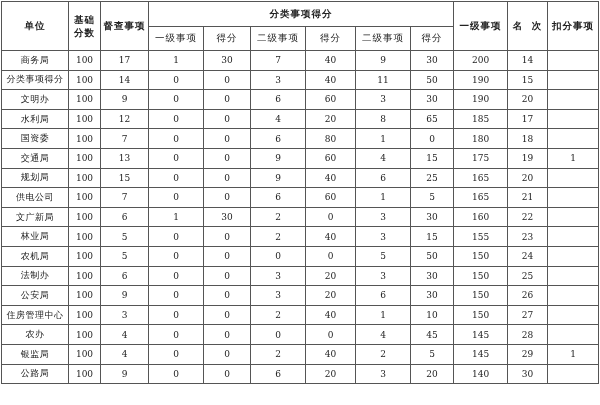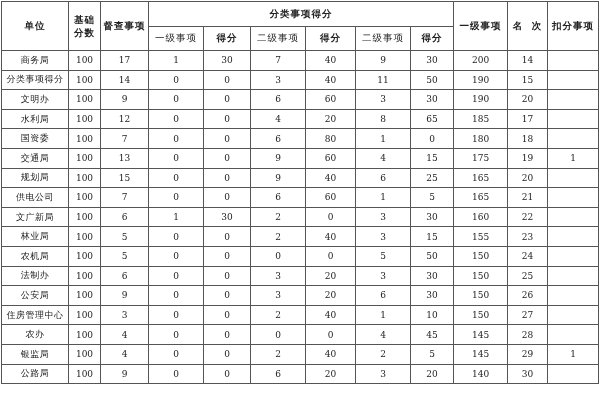--- a/index.html
+++ b/index.html
@@ -22,21 +22,21 @@
     white-space: nowrap;
   }
   table.score th {
     font-family: "DejaVu Sans", "Liberation Sans", sans-serif;
     font-weight: bold;
     font-size: 9.5px;
     color: #222;
     letter-spacing: 1px;
   }
   table.score th.sub { font-weight: normal; letter-spacing: 1px; }
-  table.score th.sub.bold { font-weight: bold; }
+  table.score th.sub.bold { font-weight: normal; }
   tr.h1 { height: 25px; }
   tr.h2 { height: 24px; }
   tbody tr { height: 19.6px; margin-left: 45px; }
   td.unit {
     font-family: "DejaVu Sans", "Liberation Sans", sans-serif;
     font-size: 9px;
     letter-spacing: 0.5px;
   }
   th.twoline { line-height: 13px; }
 </style>

